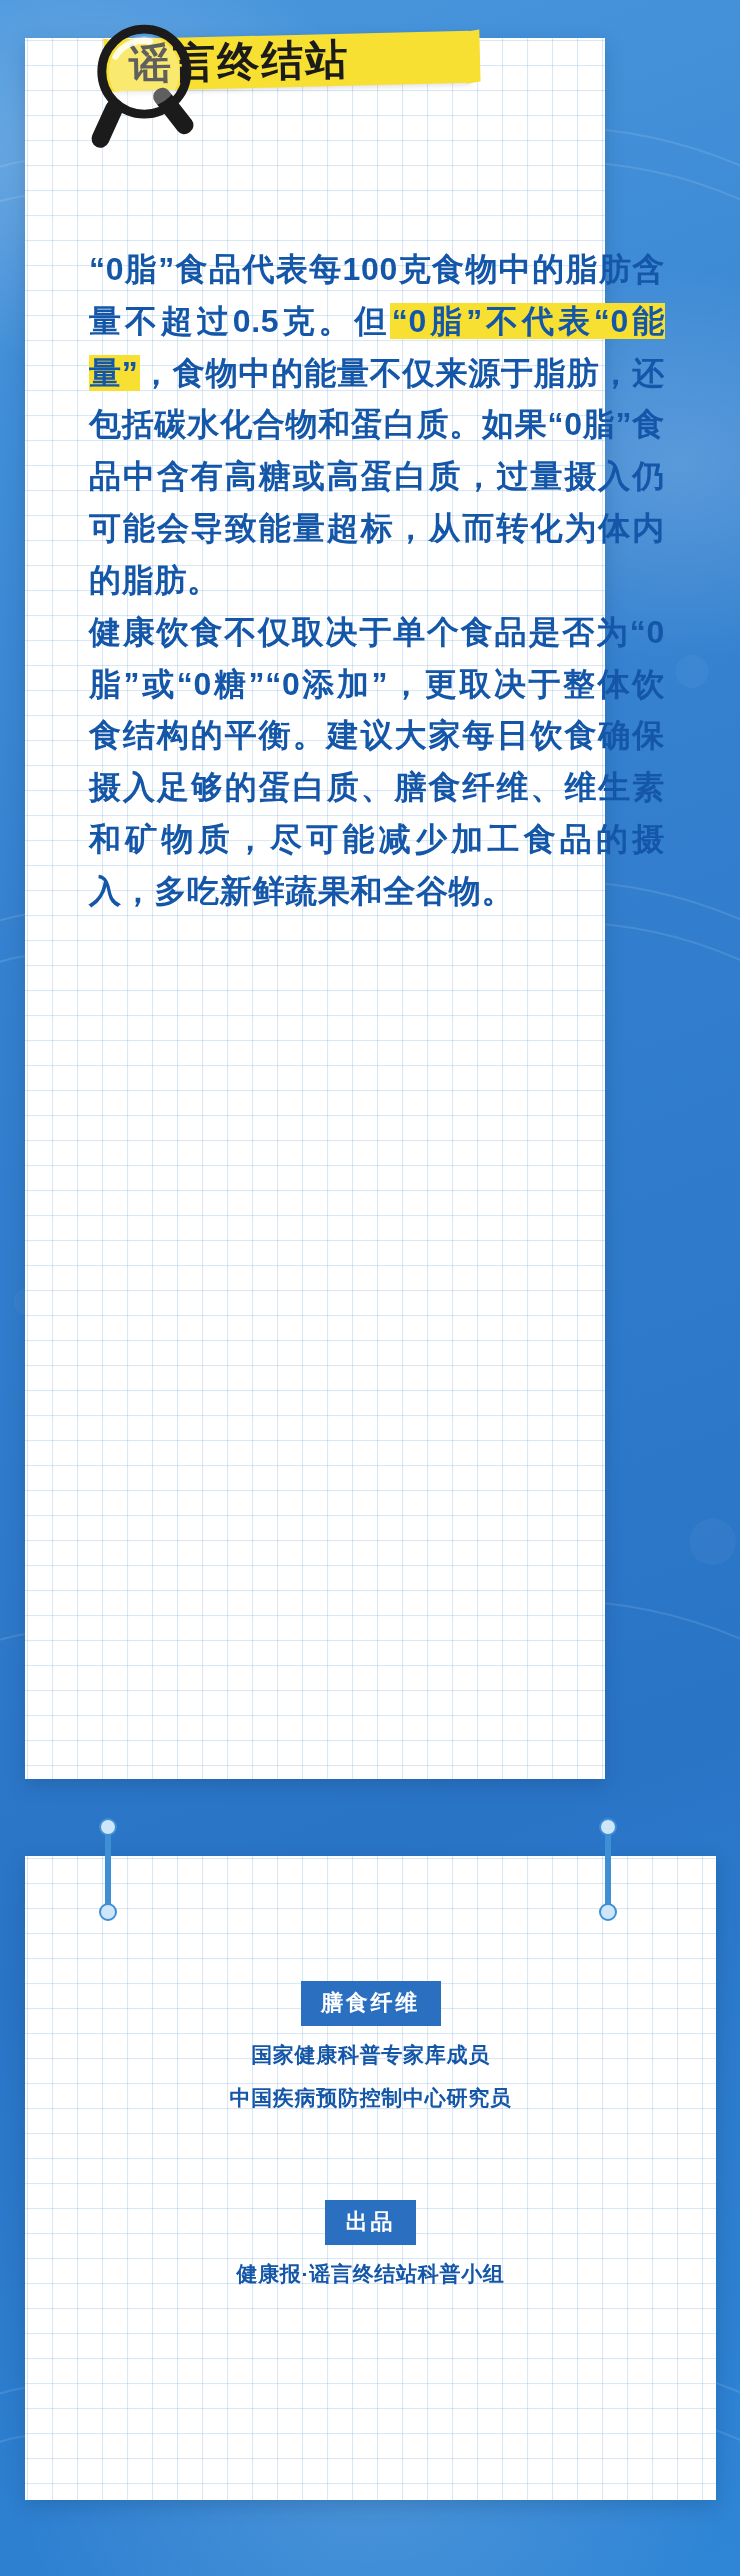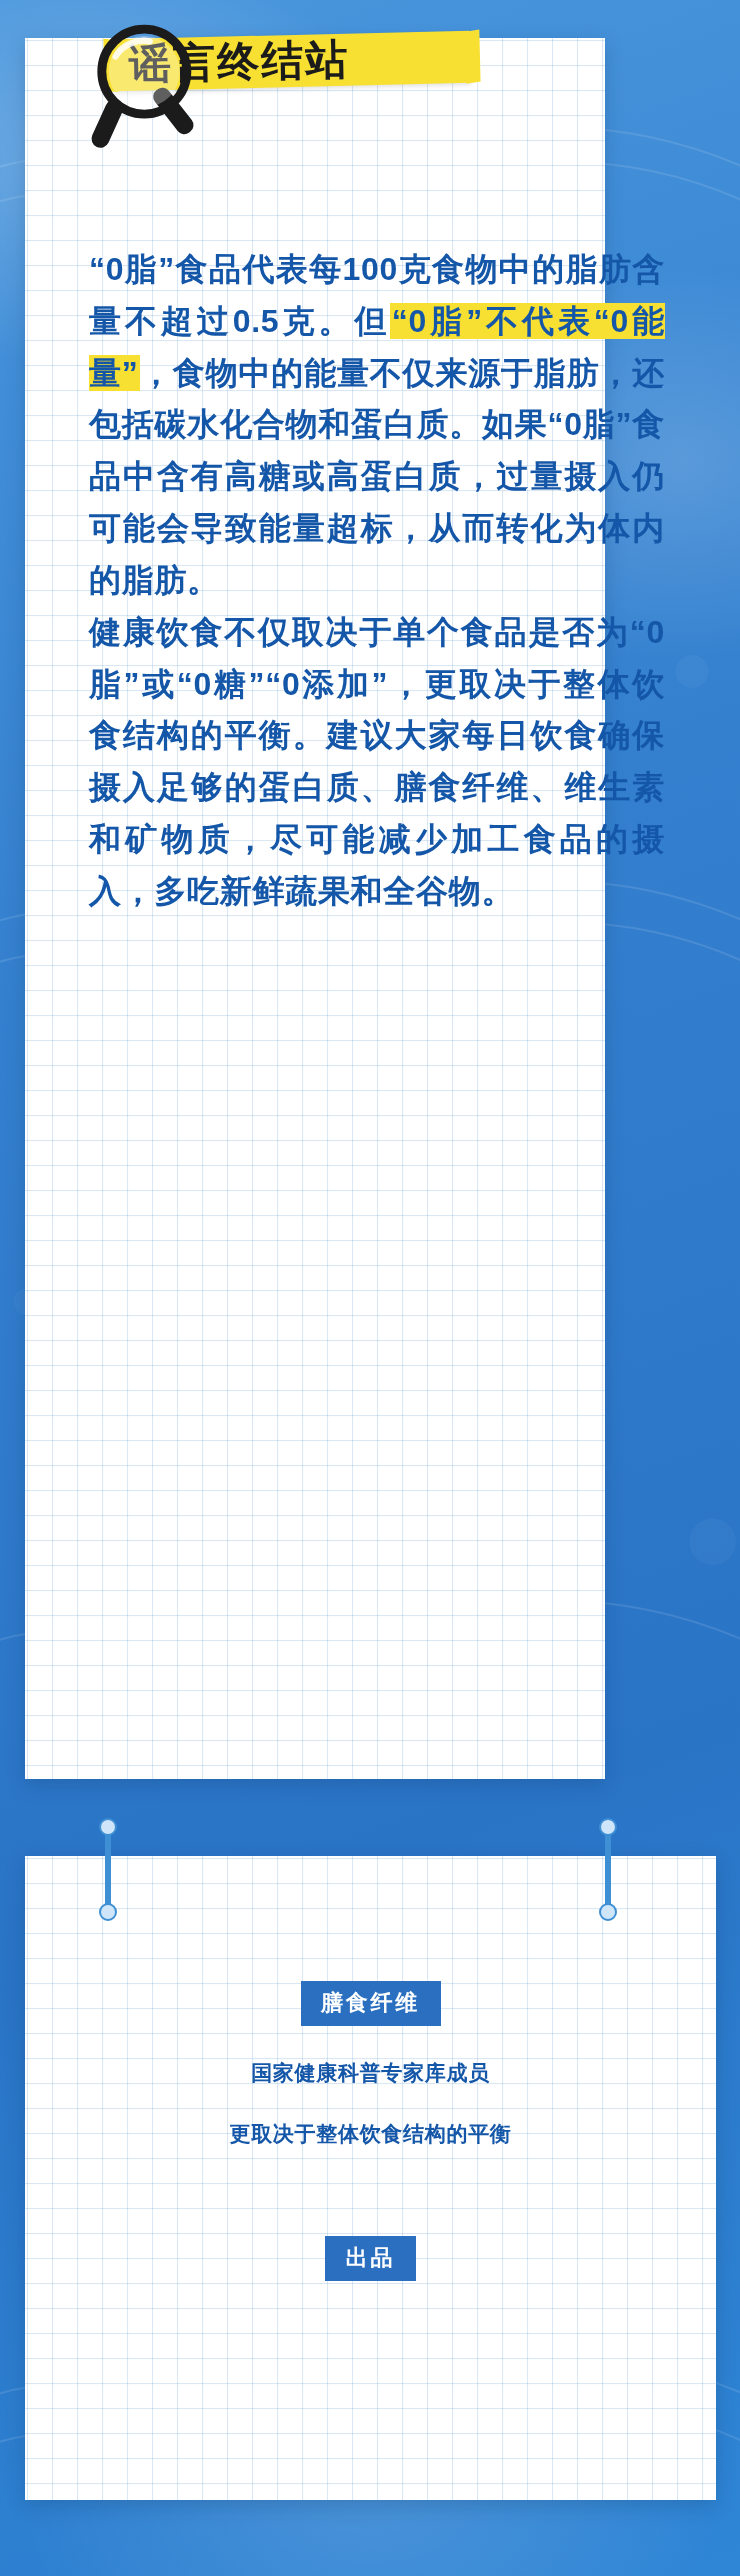--- a/index.html
+++ b/index.html
@@ -174,21 +174,21 @@
     font-weight: bold;
     letter-spacing: 2.7px;
     padding: 6.9px 20.6px 8.2px;
     font-family: "Liberation Sans", sans-serif;
   }
   .footer-line {
     font-size: 21px;
     color: #1456a8;
     font-weight: bold;
     letter-spacing: 0.7px;
-    margin-top: 33px;
+    margin-top: 15px;
     font-family: "Liberation Sans", sans-serif;
   }
   .block-expert { margin-top: 125px; }
   .block-producer { margin-top: 88px; }
 </style>
 </head>
 <body>
 
 <div class="bg">
   <svg class="bg-waves" viewBox="0 0 1080 3758" preserveAspectRatio="none">
@@ -247,22 +247,23 @@
   <div class="knob bottom"></div>
 </div>
 
 <div class="card card-footer">
   <div class="card-grid"></div>
   <div class="footer-inner">
 
     <div class="block-expert">
       <div class="label-chip">膳食纤维</div>
       <div class="footer-line">国家健康科普专家库成员</div>
-      <div class="footer-line">更取决于整体饮食结构的平衡</div>
+      <div class="footer-line">中国疾病预防控制中心研究员</div>
     </div>
 
     <div class="block-producer">
       <div class="label-chip">出品</div>
+      <div class="footer-line">健康报·谣言终结站科普小组</div>
     </div>
 
   </div>
 </div>
 
 
 </body></html>

